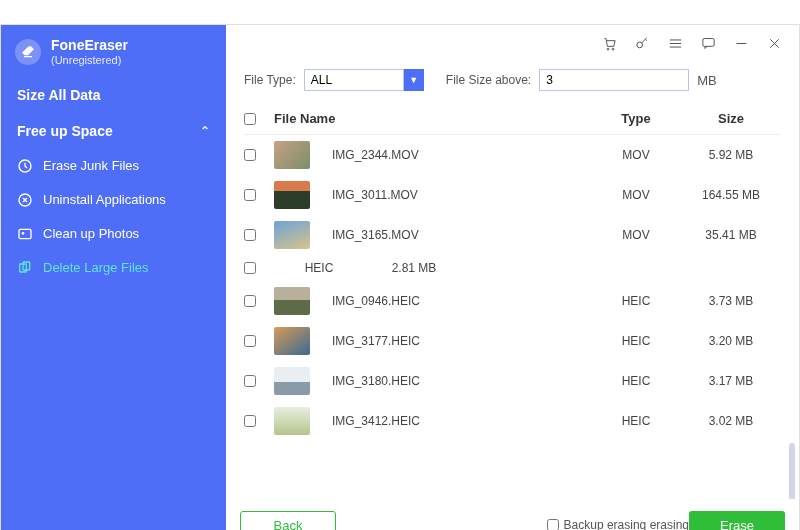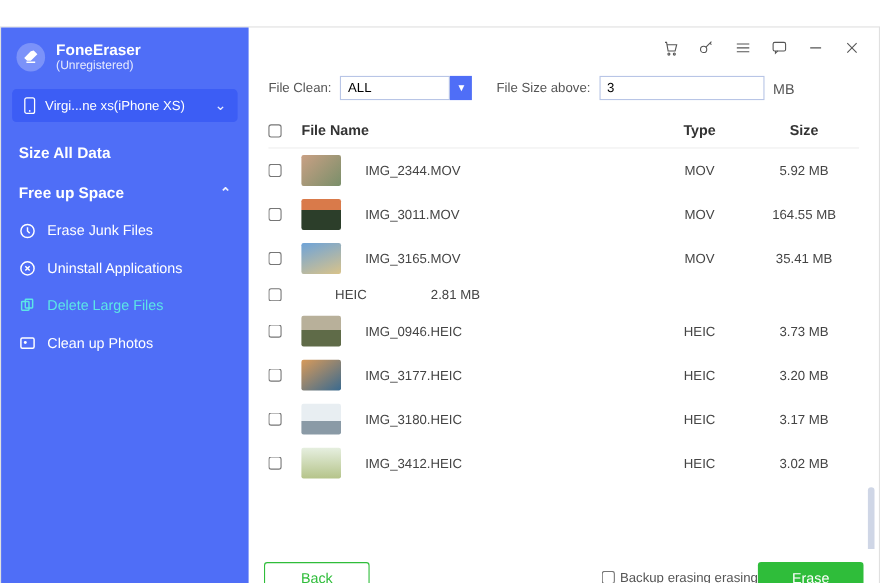--- a/index.html
+++ b/index.html
@@ -76,30 +76,20 @@
         <svg viewBox="0 0 24 24">
             <path d="M16 3l5 5-9 9H7l-4-4 9-9 4-1zM6 18h12v2H6z"></path>
           </svg>
       </div>
       <div class="brand-text">
         <div class="brand-title">FoneEraser</div>
         <div class="brand-sub">(Unregistered)</div>
       </div>
     </div>
 
-    <div class="device">
-      <span class="device-icon">
-        <svg viewBox="0 0 12 18">
-            <rect x="1" y="1" width="10" height="16" rx="2" fill="none" stroke="#fff" stroke-width="1.3"></rect>
-            <circle cx="6" cy="14.5" r="0.9"></circle>
-          </svg>
-      </span>
-      <span class="label">Virgi...ne xs(iPhone XS)</span>
-      <span class="chev">⌄</span>
-    </div>
 
     <div class="section-hdr">
       <span>Size All Data</span>
     </div>
 
     <div class="section-hdr">
       <span>Free up Space</span>
       <span class="chev">⌃</span>
     </div>
 
@@ -114,37 +104,37 @@
     </div>
     <div class="menu-item">
       <span class="menu-icon">
           <svg viewBox="0 0 24 24">
             <circle cx="12" cy="12" r="9" fill="none" stroke="currentColor" stroke-width="2"></circle>
             <path d="M9 9l6 6M15 9l-6 6" stroke="currentColor" stroke-width="2"></path>
           </svg>
         </span>
       <span>Uninstall Applications</span>
     </div>
+    <div class="menu-item">
+      <span class="menu-icon">
+          <svg viewBox="0 0 24 24">
+            <rect x="3" y="5" width="18" height="14" rx="2" fill="none" stroke="currentColor" stroke-width="2"></rect>
+            <circle cx="9" cy="11" r="2" fill="currentColor"></circle>
+          </svg>
+        </span>
+      <span>Clean up Photos</span>
+    </div>
     <div class="menu-item active">
       <span class="menu-icon">
           <svg viewBox="0 0 24 24">
             <rect x="4" y="6" width="10" height="12" rx="1" fill="none" stroke="currentColor" stroke-width="2"></rect>
             <rect x="9" y="3" width="10" height="12" rx="1" fill="none" stroke="currentColor" stroke-width="2"></rect>
           </svg>
         </span>
       <span>Delete Large Files</span>
-    </div>
-    <div class="menu-item">
-      <span class="menu-icon">
-          <svg viewBox="0 0 24 24">
-            <rect x="3" y="5" width="18" height="14" rx="2" fill="none" stroke="currentColor" stroke-width="2"></rect>
-            <circle cx="9" cy="11" r="2" fill="currentColor"></circle>
-          </svg>
-        </span>
-      <span>Clean up Photos</span>
     </div>
   </div>
 
   <div class="main">
     <div class="titlebar">
       <span class="tbtn">
           <svg viewBox="0 0 24 24">
             <path d="M5 5h2l2 11h9l2-8H8"></path>
             <circle cx="10" cy="20" r="1.3"></circle>
             <circle cx="17" cy="20" r="1.3"></circle>
@@ -173,21 +163,21 @@
           </svg>
         </span>
       <span class="tbtn">
           <svg viewBox="0 0 24 24">
             <path d="M6 6l12 12M18 6L6 18"></path>
           </svg>
         </span>
     </div>
 
     <div class="filter">
-      <label>File Clean:</label>
+      <label>File Type:</label>
       <div class="select-wrap">
         <input type="text" readonly="" value="ALL" style="">
         <div class="select-btn">▼</div>
       </div>
       <label style="margin-left:14px">File Size above:</label>
       <input class="size-input" type="text" value="3" style="">
       <span>MB</span>
     </div>
 
     <div class="table-wrap">

